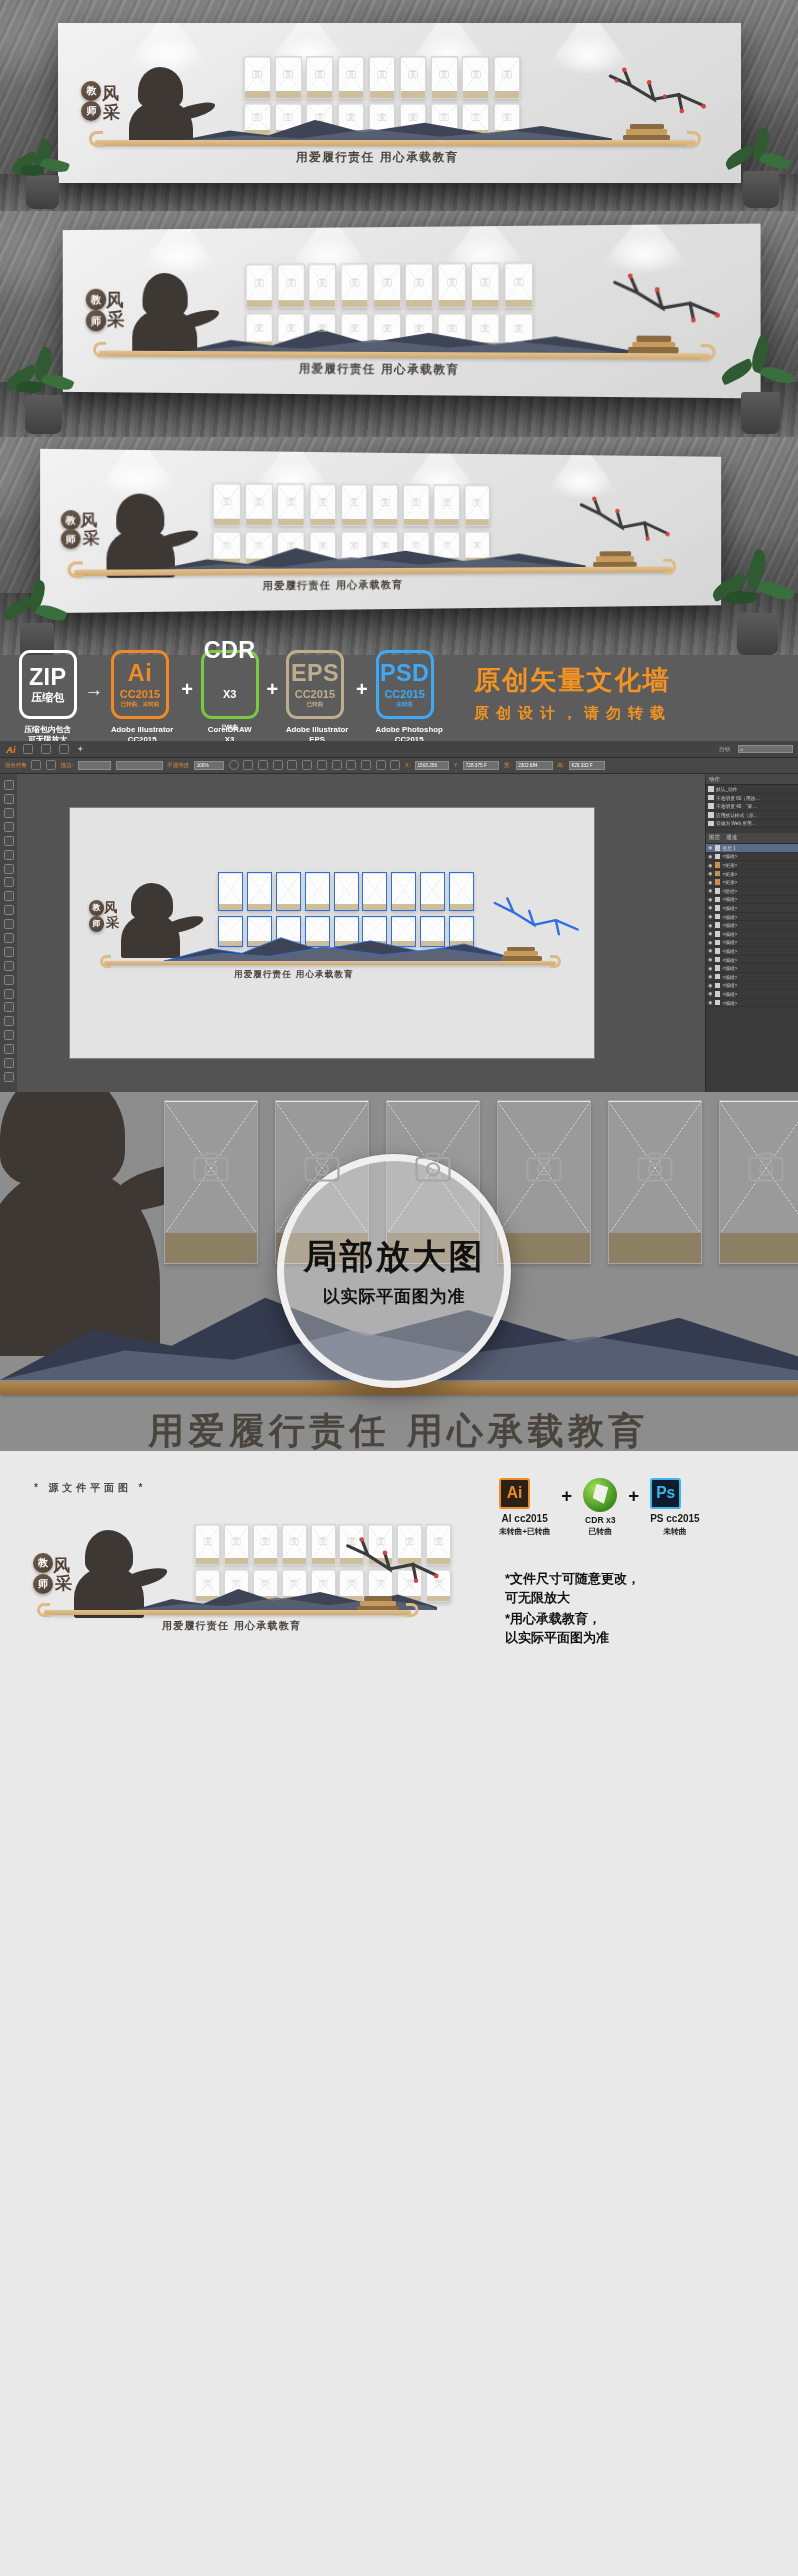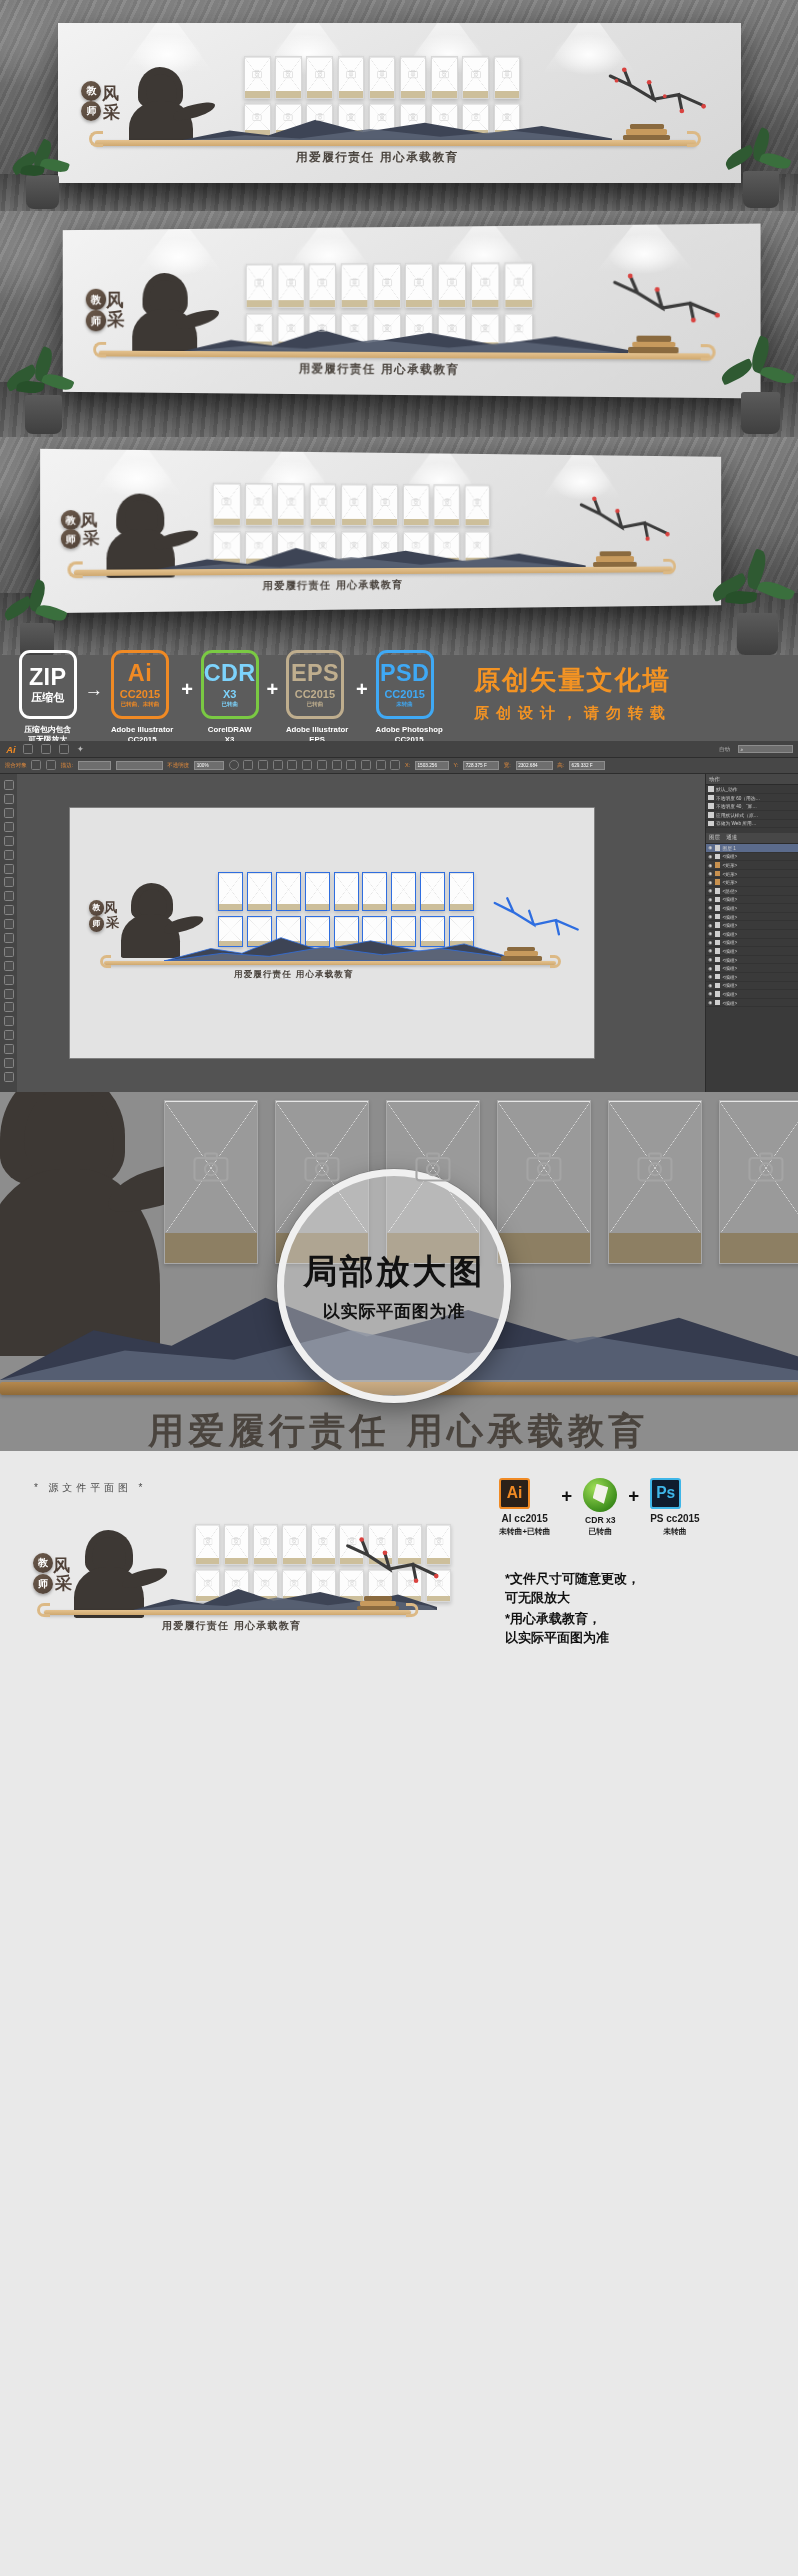--- a/index.html
+++ b/index.html
@@ -160,21 +160,21 @@
     position:absolute; border-radius:50%; border:7px solid #f0f0f0;
     background:rgba(255,255,255,.30);
     box-shadow:0 0 0 0.8px rgba(0,0,0,.12), 0 7.8px 23.4px rgba(0,0,0,.35);
     display:flex; flex-direction:column; align-items:center; justify-content:center;
   }
   .mag-t1 { font-size:34px; font-weight:800; color:#111; letter-spacing:2.3px; }
   .mag-t2 { font-size:17px; font-weight:800; color:#111; letter-spacing:0.8px; margin-top:4.7px;}
 
   
   .flat { position:relative; background:#e9e9e9; }
-  .flat-label { position:absolute; color:#4a4a4a; font-weight:400; letter-spacing:3.9px; }
+  .flat-label { position:absolute; color:#4a4a4a; font-weight:700; letter-spacing:3.9px; }
   .sw-icon { width:31px; height:31px; border-radius:3.1px; display:flex;
              align-items:center; justify-content:center; font-weight:800; font-size:15.6px; }
   .sw-ai { background:#2b2119; border:2.3px solid #f08a24; color:#f08a24; }
   .sw-ps { background:#0f1c2e; border:2.3px solid #3fb6e8; color:#3fb6e8; }
   .sw-cdr { width:34px; height:34px; border-radius:50%;
             background:radial-gradient(circle at 35% 30%,#9ede55,#3f8f1d 70%,#2a6612);
             position:relative; }
   .sw-cdr::after{ content:""; position:absolute; left:9.4px; top:6.2px; width:15.6px; height:20px;
             background:#f2f2ea; clip-path:polygon(25% 0,100% 18%,72% 100%,0 72%); }
   .sw-name { font-size:10px; font-weight:800; color:#1a1a1a; text-align:center; }
@@ -981,21 +981,21 @@
         </div>
         <div class="fmt-cap">
           <span>Adobe Illustrator</span><br>
           <span>CC2015</span>
         </div>
       </div>
 
       <div class="plus" style="margin-bottom:17px;">+</div>
 
       <div>
-        <div class="fmt-card" style="border-color:#7ac943;color:#7dd3fc;">
+        <div class="fmt-card" style="border-color:#7ac943;color:#ffffff;gap:23px;">
           <div class="big">CDR</div>
           <div class="mid">X3</div>
           <div class="sml">已转曲</div>
         </div>
         <div class="fmt-cap">
           <span>CorelDRAW</span><br>
           <span>X3</span>
         </div>
       </div>
 
@@ -1423,21 +1423,21 @@
 
     <svg class="mtn" style="left:0;top:187px;width:799px;height:101px;" viewBox="0 0 1024 130" preserveAspectRatio="none">
       <path d="M0,130 L120,66 L220,86 L340,24 L470,74 L600,40 L740,82 L870,50 L1024,100 L1024,130 Z" fill="#353b4e"></path>
       <path d="M0,130 L160,92 L300,104 L450,66 L600,96 L760,74 L920,100 L1024,118 L1024,130 Z" fill="#5e687c" opacity=".8"></path>
     </svg>
 
     <div class="rail" style="left:0; top:290px; width:799px; height:12.5px; background:linear-gradient(180deg,#b4884e,#8f6a38);"></div>
 
     <div class="slogan" style="left:148px; top:315px; font-size:36px; color:#4a443e;">用爱履行责任  用心承载教育</div>
 
-    <div class="magnifier" style="left:277px; top:77px; width:234px; height:234px;">
+    <div class="magnifier" style="left:277px; top:62px; width:234px; height:234px;">
       <div class="mag-t1">局部放大图</div>
       <div class="mag-t2">以实际平面图为准</div>
     </div>
   </div>
 
   <div class="flat" style="height:268px;">
     <div class="flat-label" style="left:34px; top:30px; font-size:10px;">* 源文件平面图 *</div>
 
     <div style="position:absolute;left:0;top:51px;width:437px;height:179px;">
       <div class="stamp" style="left:33px; top:51px; width:20px; height:20px; font-size:10px;">

